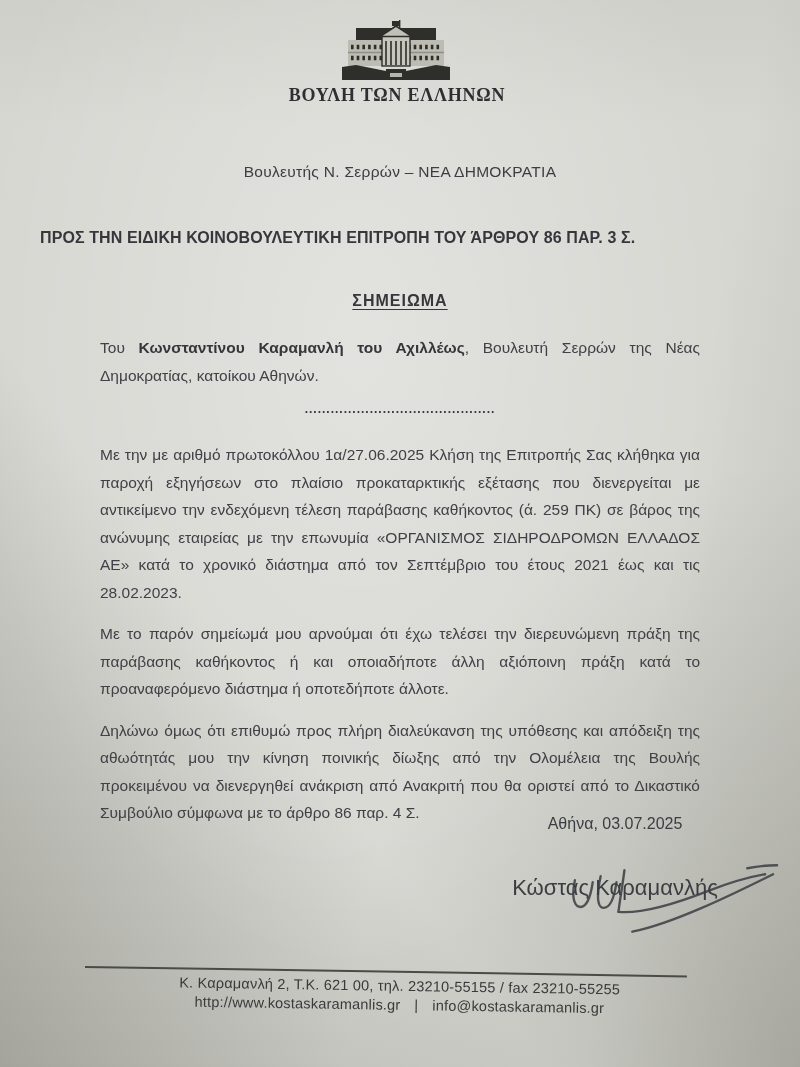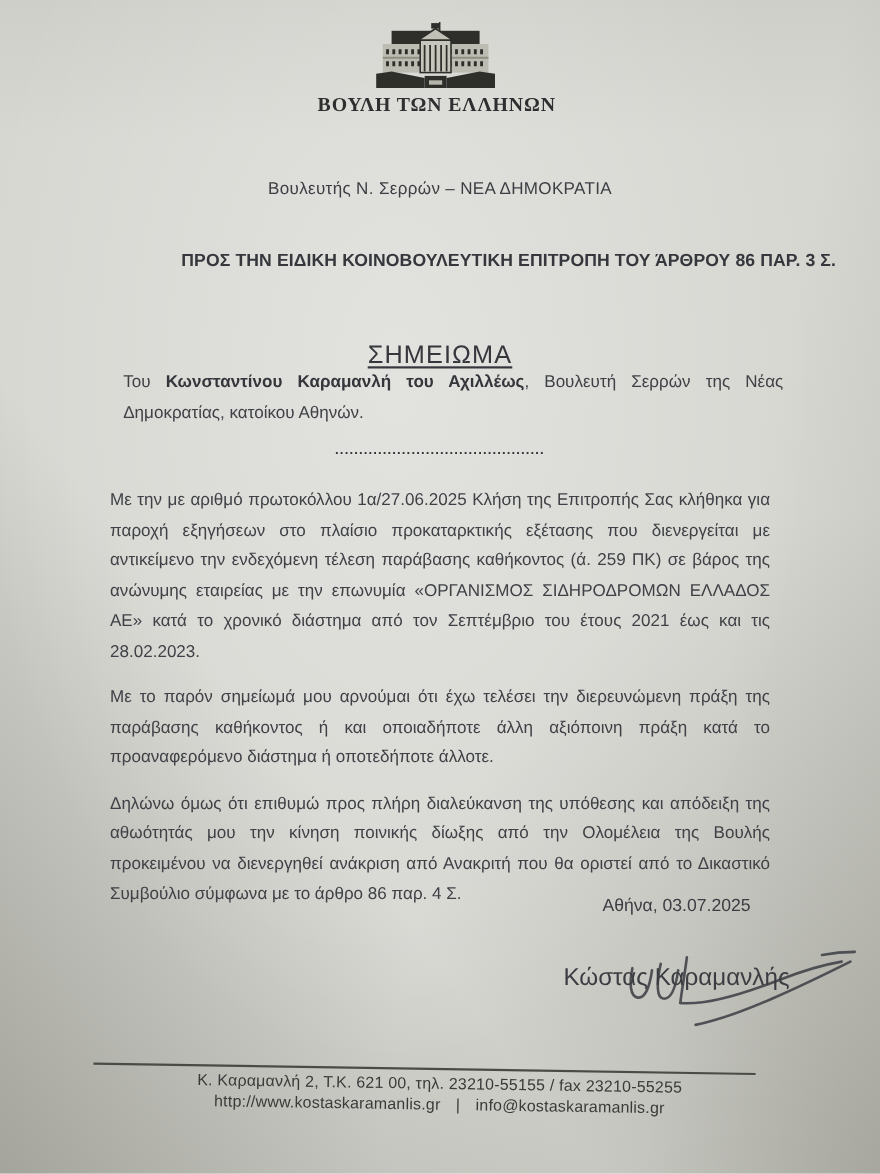--- a/index.html
+++ b/index.html
@@ -21,23 +21,23 @@
   .ctr{left:0;width:100%;text-align:center;}
   .logo{left:340px;top:20px;width:112px;height:64px;}
   .org{
     top:85px;
     font-family:"Liberation Serif", serif;
     font-weight:700;font-size:18px;letter-spacing:0.8px;
     color:#2e2f30;transform:translateX(-3px);
   }
   .sender-name{top:136px;font-size:20px;letter-spacing:1.5px;color:#393b40;}
   .sender-title{top:163px;font-size:15.5px;letter-spacing:0.3px;color:#3c3e43;}
-  .recipient{top:229px;left:40px;right:40px;text-align:right;font-weight:700;font-size:16px;letter-spacing:0.1px;color:#35373c;}
-  .heading{top:309px;font-weight:400;font-size:23px;letter-spacing:1px;text-decoration:underline;text-underline-offset:3px;color:#35373c;}
-  .intro{top:334px;left:100px;width:600px;font-size:15.5px;line-height:27.5px;text-align:justify;margin-left:12px;}
+  .recipient{top:229px;left:40px;right:40px;text-align:left;font-weight:700;font-size:16px;letter-spacing:0.1px;color:#35373c;}
+  .heading{top:292px;font-weight:700;font-size:16px;letter-spacing:1px;text-decoration:underline;text-underline-offset:3px;color:#35373c;}
+  .intro{top:334px;left:100px;width:600px;font-size:15.5px;line-height:27.5px;text-align:justify;}
   .intro b{color:#34363b;}
   .separator{top:402px;font-weight:700;font-size:12px;letter-spacing:1px;color:#33353a;}
   .bodytext{top:441px;left:100px;width:600px;font-size:15.5px;line-height:27.5px;text-align:justify;}
   .bodytext p{margin:0 0 14px 0;}
   .dateline{top:815px;left:480px;width:270px;text-align:center;font-size:16px;color:#3b3d42;}
   .closing{top:856px;left:480px;width:270px;text-align:center;font-size:16px;}
   .signature{left:563px;top:858px;width:218px;height:78px;}
   .signature-name{top:875px;left:480px;width:270px;text-align:center;font-size:22px;color:#3b3d42;}
   .footer{top:966px;left:0;width:100%;transform:rotate(0.9deg);transform-origin:90px 0;color:#3a3a3a;}
   .footer-rule{margin-left:85px;width:602px;height:1.6px;background:#4a4a47;}

